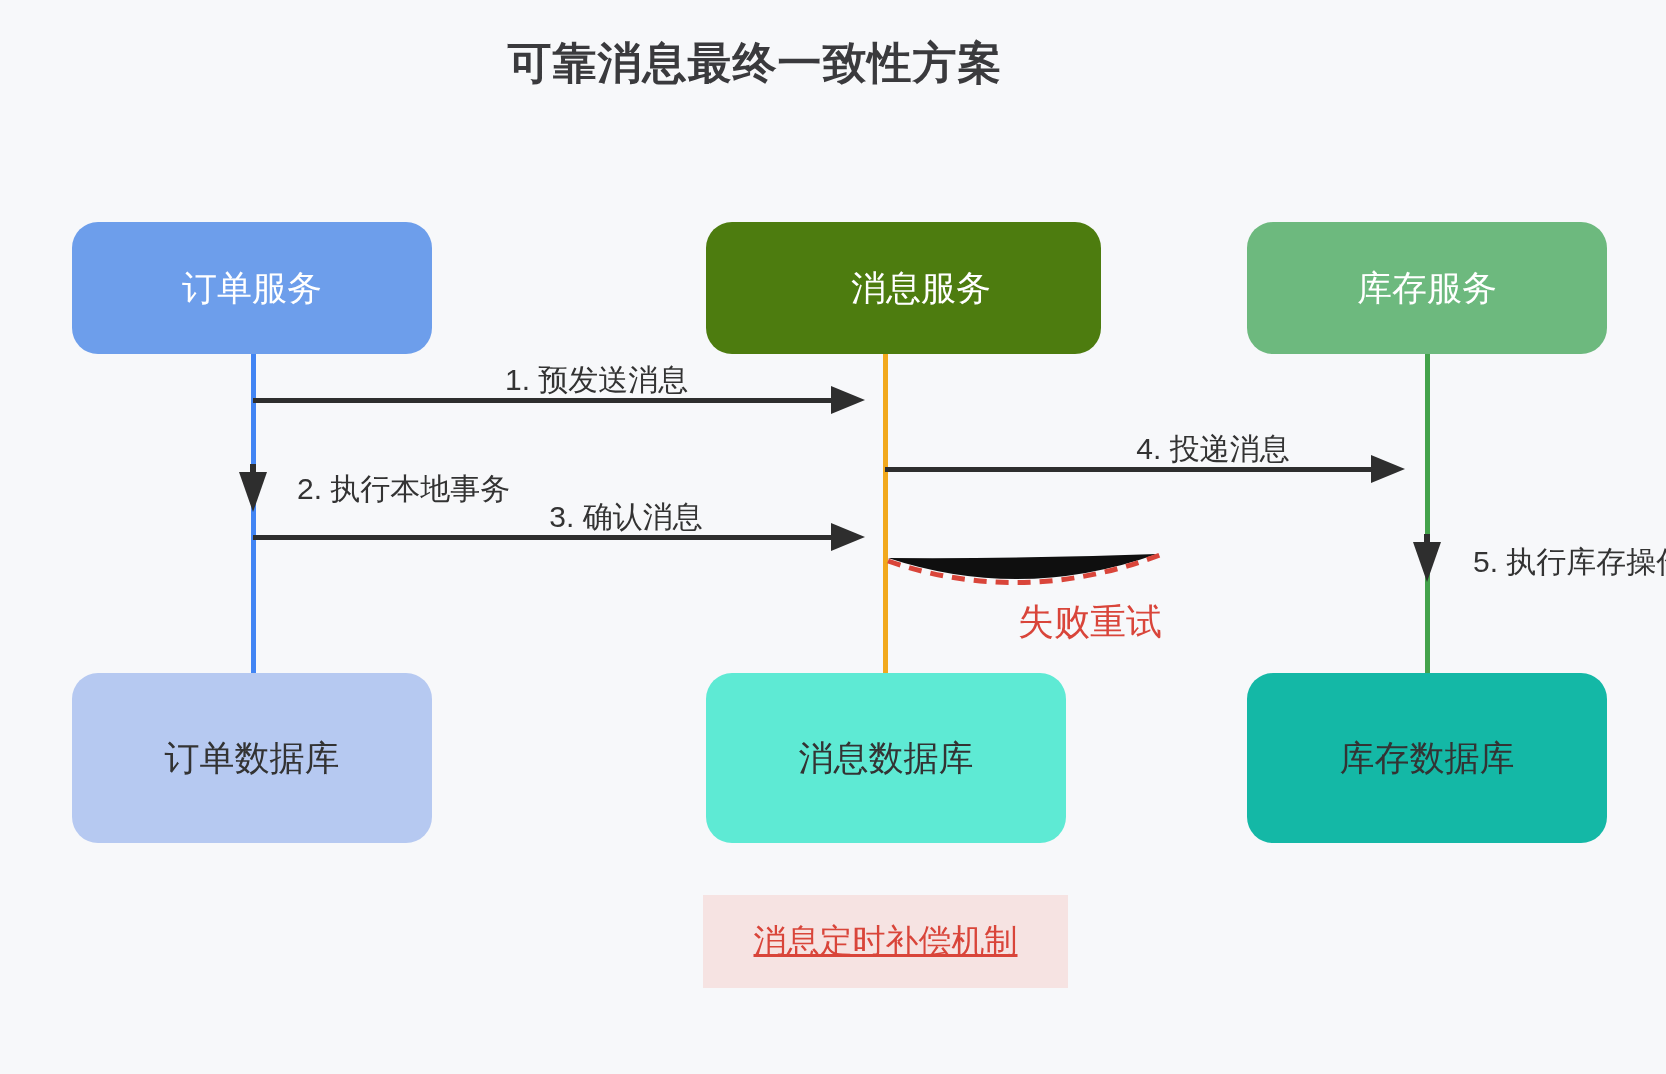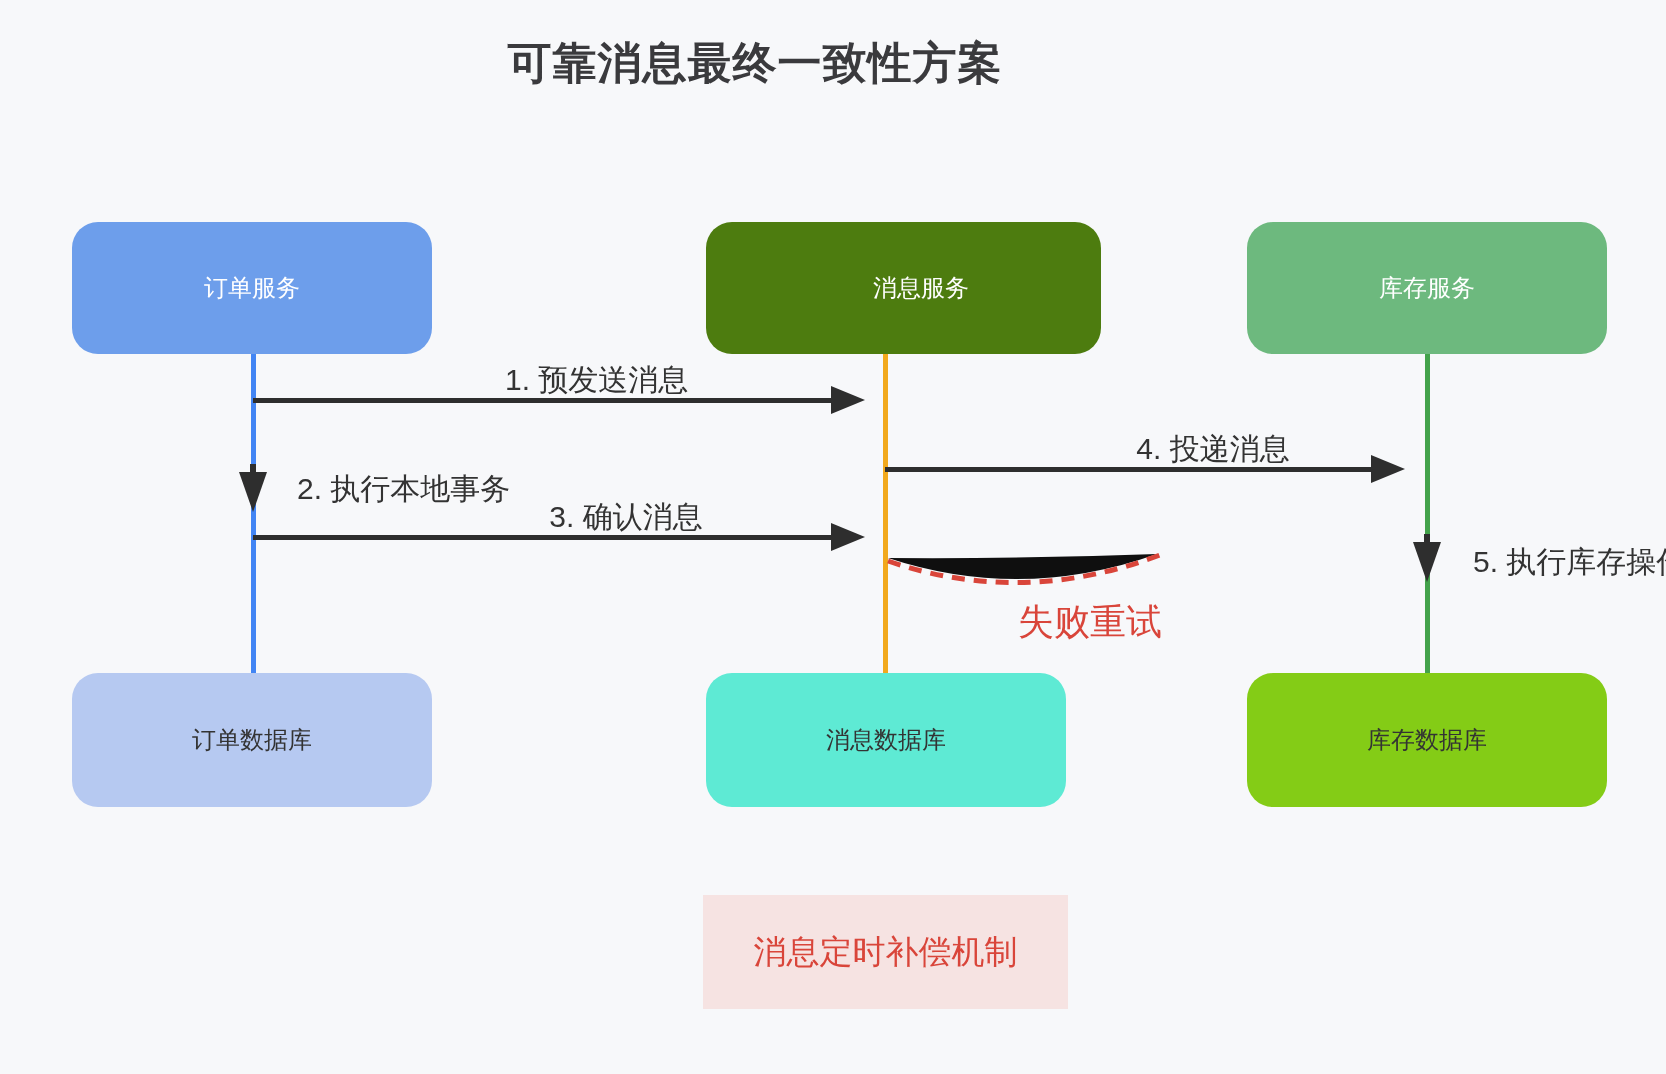--- a/index.html
+++ b/index.html
@@ -14,24 +14,24 @@
 
   .title {
     position:absolute; left:455px; top:34px; width:600px;
     text-align:center; font-size:44px; font-weight:600;
     color:#3a3a3d; letter-spacing:1px; white-space:nowrap;
   }
 
   .box {
     position:absolute; width:360px;
     display:flex; align-items:center; justify-content:center;
-    border-radius:26px; font-size:24px; font-weight:500;
+    border-radius:26px; font-size:35px; font-weight:500;
   }
   .service { top:222px; height:132px; color:#ffffff; }
-  .db      { top:673px; height:134px; color:#333333; }
+  .db      { top:673px; height:170px; color:#333333; }
   .col-a { left:72px; } .col-b { left:706px; } .col-c { left:1247px; }
 
   .lifeline { position:absolute; top:354px; height:319px; width:5px; }
   .ll-a { left:251px; } .ll-b { left:883px; } .ll-c { left:1425px; }
 
   .shaft { position:absolute; height:5px; background:#2e2e2e; }
   .s1 { left:253px; top:398px; width:578px; }
   .s3 { left:253px; top:535px; width:578px; }
   .s4 { left:885px; top:467px; width:486px; }
 
@@ -62,24 +62,24 @@
   .lbl4 { left:1073px; top:429px; width:280px; text-align:center; }
   .lbl5 { left:1473px; top:542px; }
 
   .retry-arc { position:absolute; left:880px; top:545px; width:300px; height:70px; }
   .retry-lbl {
     position:absolute; left:1018px; top:598px;
     font-size:36px; font-weight:500; color:#d9453a; white-space:nowrap;
   }
 
   .comp-box {
-    position:absolute; left:703px; top:895px; width:365px; height:114px;
+    position:absolute; left:703px; top:895px; width:365px; height:93px;
     background:#f6e3e2;
     display:flex; align-items:center; justify-content:center;
-    font-size:33px; font-weight:500; color:#d9453a;
+    font-size:33px; font-weight:500; color:#d9453a;text-decoration:underline;
   }
 </style>
 </head>
 <body>
 
 <div class="canvas">
 
   <div class="title">可靠消息最终一致性方案</div>
 
   <div class="box service col-a" style="background-color: rgb(109, 158, 235);">
@@ -95,21 +95,21 @@
   <div class="lifeline ll-a" style="background-color: rgb(66, 133, 244);"></div>
   <div class="lifeline ll-b" style="background-color: rgb(242, 169, 29);"></div>
   <div class="lifeline ll-c" style="background-color: rgb(67, 162, 75);"></div>
 
   <div class="box db col-a" style="background-color: rgb(182, 201, 241);">
     <span>订单数据库</span>
   </div>
   <div class="box db col-b" style="background-color: #5eead4;">
     <span>消息数据库</span>
   </div>
-  <div class="box db col-c" style="background-color: #84cc16;">
+  <div class="box db col-c" style="background-color: #14b8a6;">
     <span>库存数据库</span>
   </div>
 
   <div class="shaft s1"></div>
   <div class="head h1"></div>
   <div class="lbl lbl1">1. 预发送消息</div>
 
   <div class="vstub v2s"></div>
   <div class="varrow v2"></div>
   <div class="lbl lbl2">2. 执行本地事务</div>

